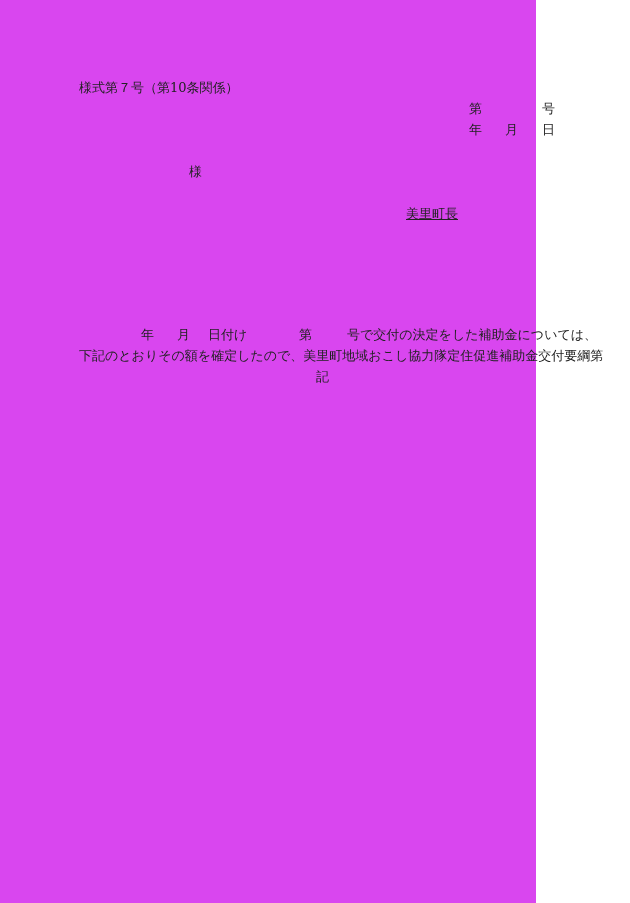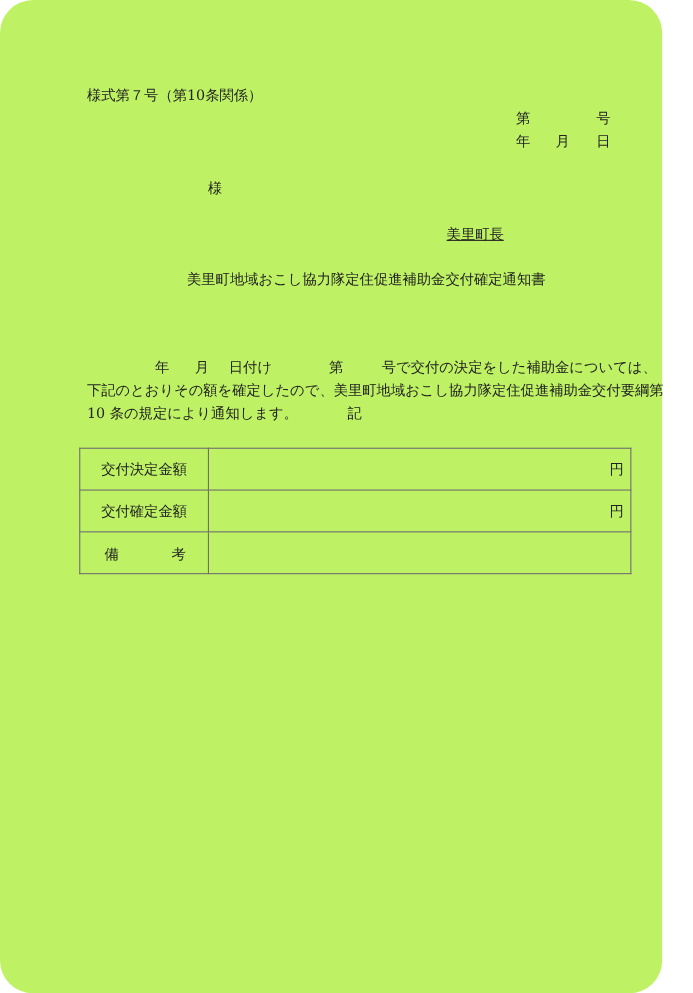--- a/index.html
+++ b/index.html
@@ -12,23 +12,22 @@
       height: 903px;
       position: relative;
       overflow: hidden;
       font-family: "DejaVu Serif", "Liberation Serif", serif;
       color: #222222;
       font-size: 13px;
     }
     .page {
       position: absolute;
       left: 0; top: 0;
-      width: 602px; height: 903px;
-      background: #bef264;
-      border-radius: 30px;
+      width: 536px; height: 903px;
+      background: #d946ef;
     }
     .abs { position: absolute; white-space: nowrap; line-height: 16px; }
     .form-number { left: 79px; top: 80px; }
     .doc-no-label { left: 469px; top: 101px; }
     .doc-no-suffix { left: 542px; top: 101px; }
     .date-year { left: 469px; top: 122px; }
     .date-month { left: 505px; top: 122px; }
     .date-day { left: 542px; top: 122px; }
     .addressee { left: 189px; top: 164px; }
     .sender { left: 406px; top: 206px; text-decoration: underline; }
@@ -74,47 +73,26 @@
   <div class="abs doc-no-suffix">号</div>
 
   <div class="abs date-year">年</div>
   <div class="abs date-month">月</div>
   <div class="abs date-day">日</div>
 
   <div class="abs addressee">様</div>
 
   <div class="abs sender">美里町長</div>
 
-  <div class="abs title">美里町地域おこし協力隊定住促進補助金交付確定通知書</div>
 
   <div class="abs body-line line1" style="left:0;width:630px;">
     <span class="inline" style="left:141px;">年</span>
     <span class="inline" style="left:177px;">月</span>
     <span class="inline" style="left:208px;">日付け</span>
     <span class="inline" style="left:299px;">第</span>
     <span class="inline" style="left:347px;">号で交付の決定をした補助金については、</span>
   </div>
   <div class="abs body-line line2">下記のとおりその額を確定したので、美里町地域おこし協力隊定住促進補助金交付要綱第</div>
-  <div class="abs body-line line3">10 条の規定により通知します。</div>
 
   <div class="abs ki">記</div>
 
-  <table class="record">
-    <tbody>
-        <tr>
-      <td class="label">交付決定金額</td>
-      <td class="value"><span>円</span></td>
-    </tr>
-    <tr>
-      <td class="label">交付確定金額</td>
-      <td class="value"><span>円</span></td>
-    </tr>
-    <tr>
-      <td class="label" style="position:relative;">
-        <span style="position:absolute;left:22px;top:11px;">備</span>
-        <span style="position:absolute;right:20px;top:11px;">考</span>
-      </td>
-      <td class="value"></td>
-    </tr>
-  </tbody>
-    </table>
 
 </div>
 
 </body></html>

